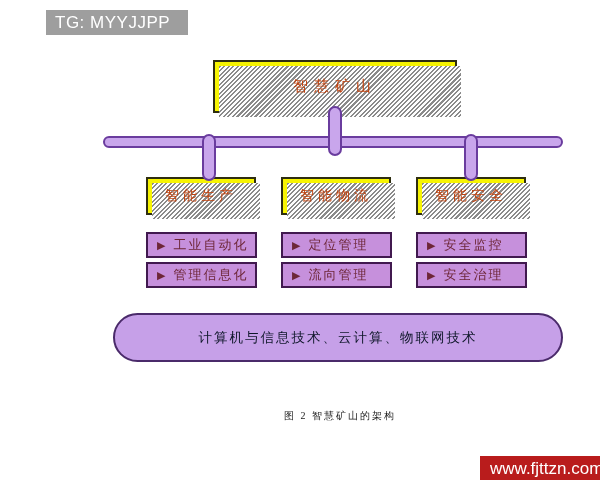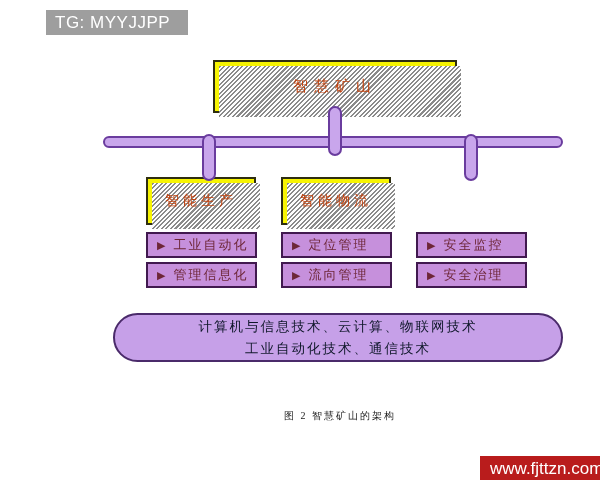--- a/index.html
+++ b/index.html
@@ -25,21 +25,21 @@
     position:absolute; background:#f7f402; border:2px solid #2e2e10;
     display:flex; align-items:center; justify-content:center;
     color:#c2410c; z-index:1;
   }
   .ybox::after {
     content:""; position:absolute; z-index:-1;
     left:4px; top:4px; right:-6px; bottom:-6px;
     background:repeating-linear-gradient(135deg, #8a8a8a 0 1.5px, #fdfdfd 1.5px 3.2px);
   }
   .root-box { left:173px; top:60px; width:244px; height:53px; font-size:15px; letter-spacing:6px; }
-  .branch-box { top:177px; width:110px; height:48px; font-size:14px; letter-spacing:4px; }
+  .branch-box { top:177px; width:110px; height:38px; font-size:14px; letter-spacing:4px; }
 
   
   .bus {
     position:absolute; left:63px; top:136px; width:460px; height:12px;
     background:#c9a6ec; border:2px solid #6a3c9e; border-radius:7px; z-index:2;
   }
   .conn {
     position:absolute; width:14px; background:#c9a6ec; border:2px solid #6a3c9e;
     border-radius:8px; z-index:3;
   }
@@ -86,20 +86,23 @@
   <div class="conn conn-center"></div>
   <div class="conn conn-left"></div>
   <div class="conn conn-right"></div>
 
   <div class="ybox branch-box col1">
     <span>智能生产</span>
   </div>
   <div class="ybox branch-box col2">
     <span>智能物流</span>
   </div>
+  <div class="ybox branch-box col3">
+    <span>智能安全</span>
+  </div>
 
   <div class="item row1 col1">
     <span class="bullet">▶</span>
     <span>工业自动化</span>
   </div>
   <div class="item row2 col1">
     <span class="bullet">▶</span>
     <span>管理信息化</span>
   </div>
   <div class="item row1 col2">
@@ -114,20 +117,19 @@
     <span class="bullet">▶</span>
     <span>安全监控</span>
   </div>
   <div class="item row2 col3">
     <span class="bullet">▶</span>
     <span>安全治理</span>
   </div>
 
   <div class="foundation">
     <span>计算机与信息技术、云计算、物联网技术</span>
-    <span>工业自动化技术、通信技术</span>
   </div>
 
   <div class="caption">图 2 智慧矿山的架构</div>
 
   <div class="site-badge">www.fjttzn.com</div>
 
 </div>
 
 </body></html>

